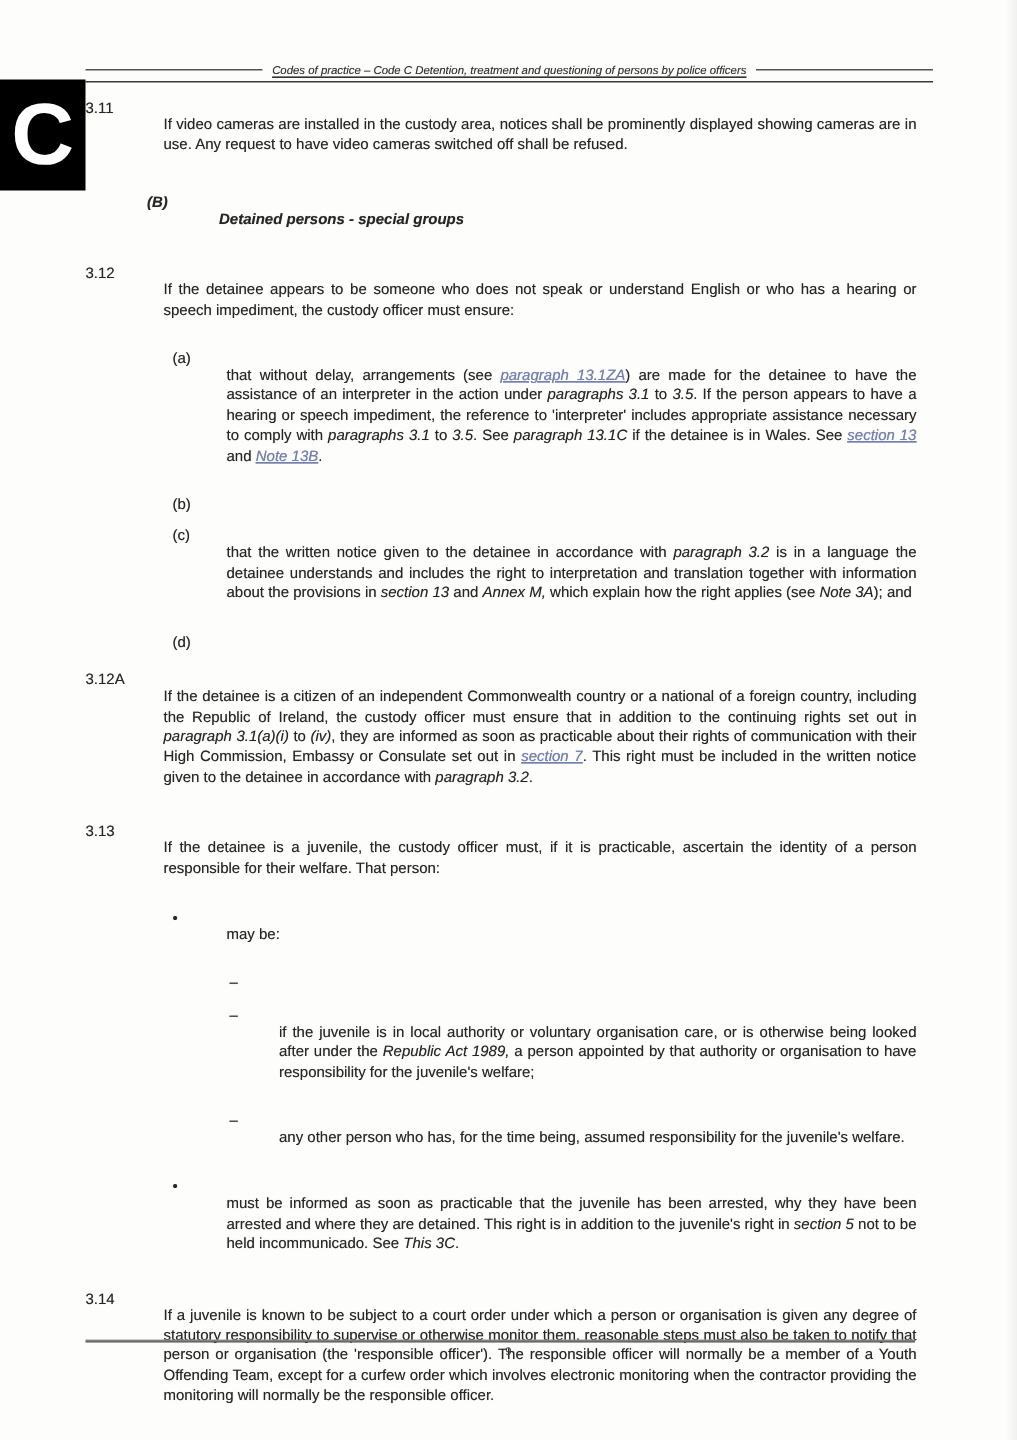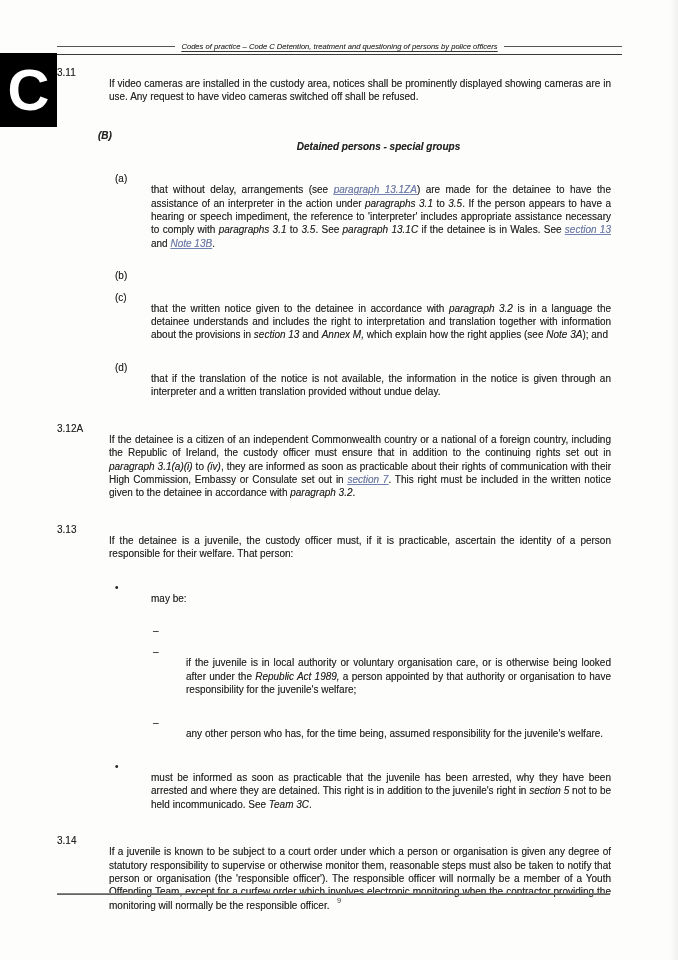--- a/index.html
+++ b/index.html
@@ -72,21 +72,21 @@
   .block .txt {
     flex: 1 1 auto;
     margin: 11px;
     text-align: justify;
   }
   .block .txt::after { content: ""; display: inline-block; width: 0; }
 
   .para    { margin-top: 12px; }
   .heading { margin-top: 14px; padding-left: 41px; font-weight: bold; font-style: italic; }
   .heading .num { flex: 0 0 37px; }
-  .heading .txt { text-align: center; }
+  .heading .txt { text-align: left; }
   .sub     { margin-top: 8px; padding-left: 58px; }
   .sub .num { flex: 0 0 25px; }
   .bullet  { margin-top: 9px; padding-left: 58px; }
   .bullet .num { flex: 0 0 25px; }
   .dash    { margin-top: 8px; padding-left: 96px; }
   .dash .num { flex: 0 0 22px; }
 
   .first   { margin-top: 4px; }
 
   .it { font-style: italic; }
@@ -130,34 +130,37 @@
 
   <div class="doc-body">
       <div class="block para first">
     <span class="num">3.11</span>
     <p class="txt"><span>If video cameras are installed in the custody area, notices shall be prominently displayed showing cameras are in use.  Any request to have video cameras switched off shall be refused.</span></p>
   </div>
       <div class="block heading">
     <span class="num">(B)</span>
     <p class="txt"><span>Detained persons - special groups</span></p>
   </div>
+      <div class="block para">
+    <span class="num">3.12</span>
+    <p class="txt"><span>If the detainee appears to be someone who does not speak or understand English or who has a hearing or speech impediment, the custody officer must ensure:</span></p>
+  </div>
       <div class="block sub">
     <span class="num">(a)</span>
     <p class="txt"><span>that without delay, arrangements (see </span><span class="link">paragraph 13.1ZA</span><span>) are made for the detainee to have the assistance of an interpreter in the action under </span><span class="it">paragraphs 3.1</span><span> to </span><span class="it">3.5</span><span>.  If the person appears to have a hearing or speech impediment, the reference to 'interpreter' includes appropriate assistance necessary to comply with </span><span class="it">paragraphs 3.1</span><span> to </span><span class="it">3.5</span><span>.  See </span><span class="it">paragraph 13.1C</span><span> if the detainee is in Wales.  See </span><span class="link">section 13</span><span> and </span><span class="link">Note 13B</span><span>.</span></p>
   </div>
       <div class="block sub">
     <span class="num">(b)</span>
   </div>
       <div class="block sub">
     <span class="num">(c)</span>
     <p class="txt"><span>that the written notice given to the detainee in accordance with </span><span class="it">paragraph 3.2</span><span> is in a language the detainee understands and includes the right to interpretation and translation together with information about the provisions in </span><span class="it">section 13</span><span> and </span><span class="it">Annex M,</span><span> which explain how the right applies (see </span><span class="it">Note 3A</span><span>); and</span></p>
   </div>
       <div class="block sub">
     <span class="num">(d)</span>
-    <p class="txt"><span>that if the translation of the notice is not available, the information in the notice is given through an interpreter and a written translation provided without undue delay.</span></p>
   </div>
       <div class="block para">
     <span class="num">3.12A</span>
     <p class="txt"><span>If the detainee is a citizen of an independent Commonwealth country or a national of a foreign country, including the Republic of Ireland, the custody officer must ensure that in addition to the continuing rights set out in </span><span class="it">paragraph 3.1(a)(i)</span><span> to </span><span class="it">(iv)</span><span>, they are informed as soon as practicable about their rights of communication with their High Commission, Embassy or Consulate set out in </span><span class="link">section 7</span><span>.  This right must be included in the written notice given to the detainee in accordance with </span><span class="it">paragraph 3.2</span><span>.</span></p>
   </div>
       <div class="block para">
     <span class="num">3.13</span>
     <p class="txt"><span>If the detainee is a juvenile, the custody officer must, if it is practicable, ascertain the identity of a person responsible for their welfare.  That person:</span></p>
   </div>
       <div class="block bullet">
@@ -170,21 +173,21 @@
       <div class="block dash">
     <span class="num">–</span>
     <p class="txt"><span>if the juvenile is in local authority or voluntary organisation care, or is otherwise being looked after under the </span><span class="it">Republic Act 1989,</span><span> a person appointed by that authority or organisation to have responsibility for the juvenile's welfare;</span></p>
   </div>
       <div class="block dash">
     <span class="num">–</span>
     <p class="txt"><span>any other person who has, for the time being, assumed responsibility for the juvenile's welfare.</span></p>
   </div>
       <div class="block bullet">
     <span class="num">•</span>
-    <p class="txt"><span>must be informed as soon as practicable that the juvenile has been arrested, why they have been arrested and where they are detained.  This right is in addition to the juvenile's right in </span><span class="it">section 5</span><span> not to be held incommunicado.  See </span><span class="it">Team 3C</span><span>.</span></p>
+    <p class="txt"><span>must be informed as soon as practicable that the juvenile has been arrested, why they have been arrested and where they are detained.  This right is in addition to the juvenile's right in </span><span class="it">section 5</span><span> not to be held incommunicado.  See </span><span class="it">This 3C</span><span>.</span></p>
   </div>
       <div class="block para">
     <span class="num">3.14</span>
     <p class="txt"><span>If a juvenile is known to be subject to a court order under which a person or organisation is given any degree of statutory responsibility to supervise or otherwise monitor them, reasonable steps must also be taken to notify that person or organisation (the 'responsible officer').  The responsible officer will normally be a member of a Youth Offending Team, except for a curfew order which involves electronic monitoring when the contractor providing the monitoring will normally be the responsible officer.</span></p>
   </div>
     </div>
 
   <div class="footer-rule"></div>
   <div class="page-number">9</div>
 

